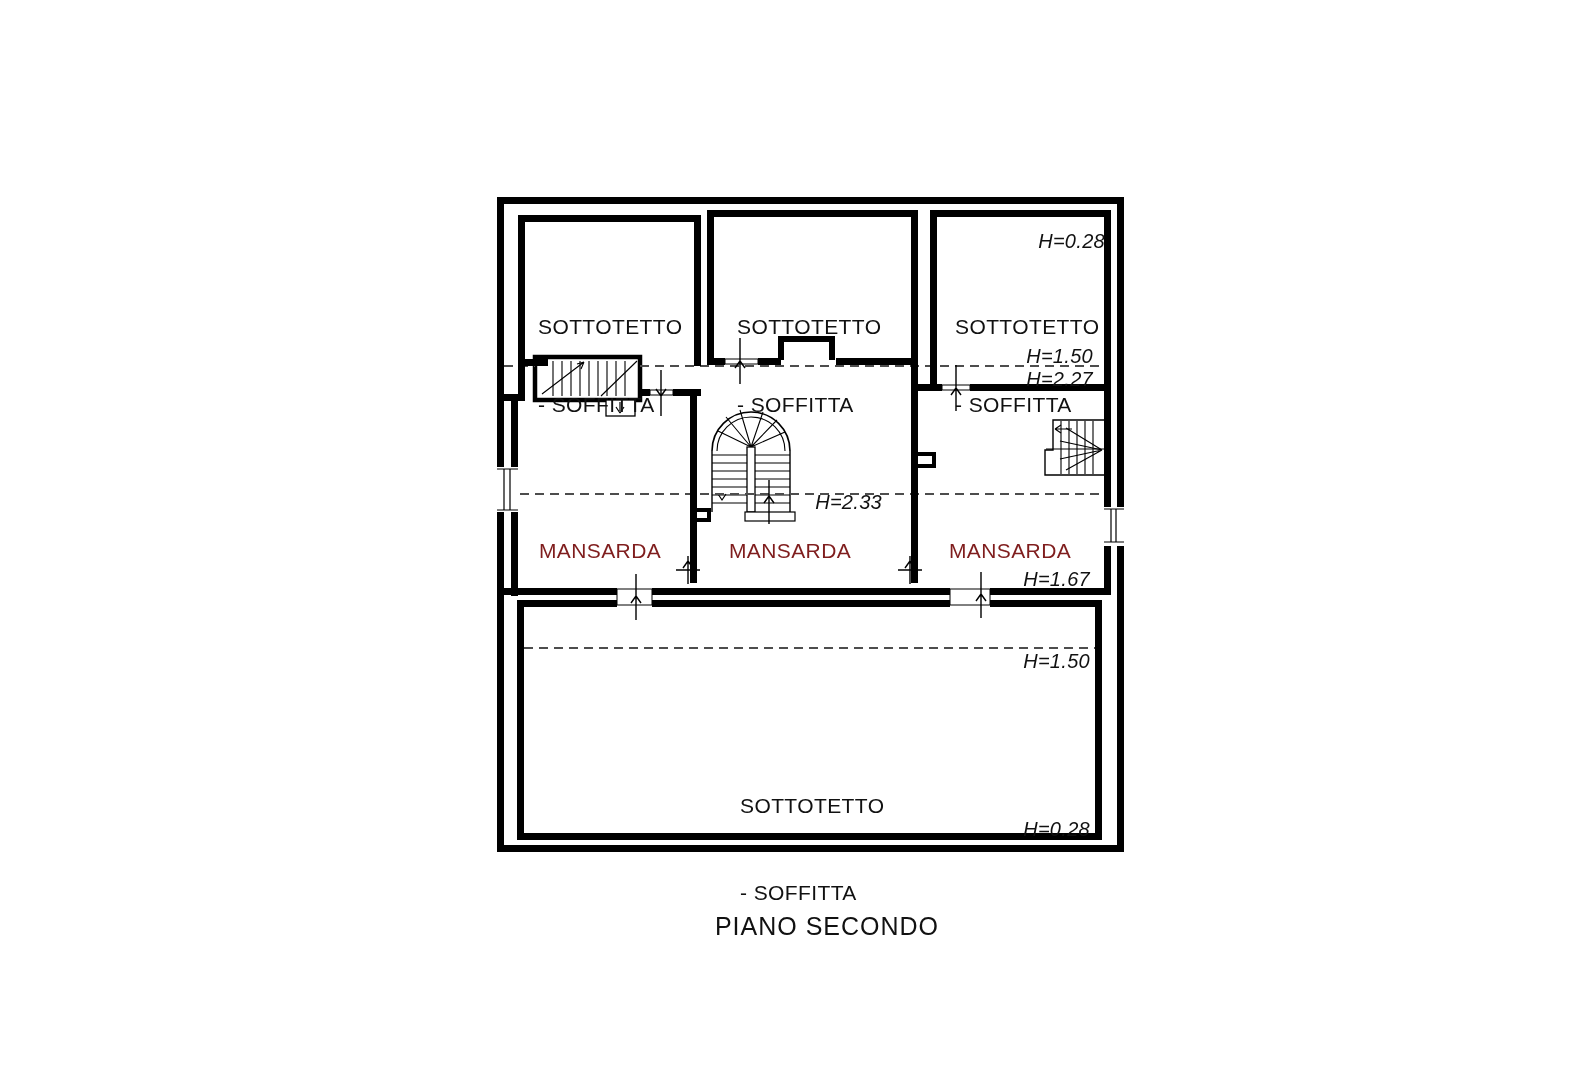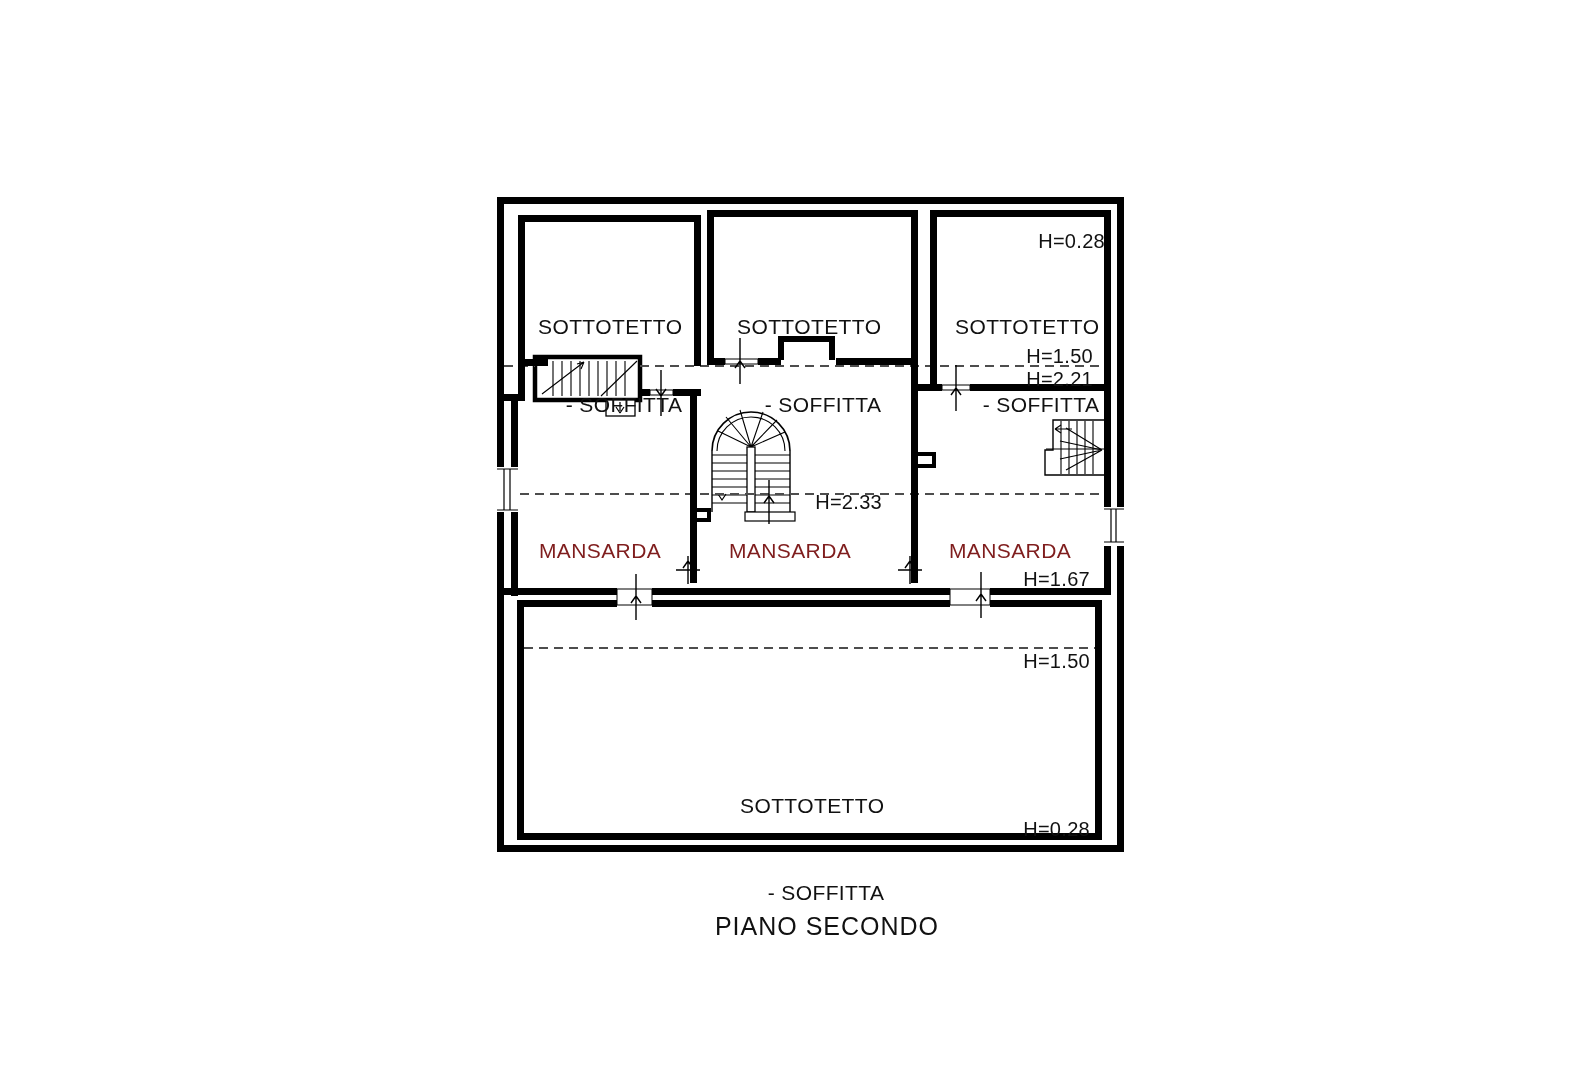--- a/index.html
+++ b/index.html
@@ -1,21 +1,21 @@
 <!DOCTYPE html>
 <html><head>
 <meta charset="utf-8">
 <style>
   html,body{margin:0;padding:0;background:#ffffff;}
   #stage{position:relative;width:1588px;height:1080px;background:#ffffff;overflow:hidden;
          font-family:"Liberation Sans", sans-serif;color:#111111;}
   #plan-svg{position:absolute;left:0;top:0;}
   .lbl{position:absolute;white-space:pre;line-height:26px;font-size:21px;letter-spacing:0.4px;color:#111;}
-  .room-lbl div{display:block;text-align:right;}
-  .h-lbl{position:absolute;width:84px;font-size:20px;letter-spacing:0.3px;text-align:right;color:#111;}
+  .room-lbl div{display:block;}
+  .h-lbl{position:absolute;width:84px;font-size:20px;letter-spacing:0.3px;text-align:right;color:#111;font-style:italic;}
   .h-left{text-align:left;}
   .mans{position:absolute;width:140px;text-align:center;font-size:21px;letter-spacing:0.4px;color:#7f1d1d;}
   #plan-title{position:absolute;left:624px;top:912px;width:406px;text-align:center;
               font-size:25px;letter-spacing:1px;color:#111;}
   .b-room{line-height:29px;}
 </style>
 </head>
 <body>
 
 <div id="stage">
@@ -171,20 +171,20 @@
   <div class="mans" style="left:720px;top:539px;">MANSARDA</div>
   <div class="mans" style="left:940px;top:539px;">MANSARDA</div>
 
   <div class="lbl room-lbl b-room" style="left:740px;top:733px;">
     <div>SOTTOTETTO</div>
     <div>- SOFFITTA</div>
   </div>
 
   <div class="h-lbl" style="left:1021px;top:230px;">H=0.28</div>
   <div class="h-lbl" style="left:1009px;top:345px;">H=1.50</div>
-  <div class="h-lbl" style="left:1009px;top:368px;">H=2.21</div>
+  <div class="h-lbl" style="left:1009px;top:368px;">H=2.27</div>
   <div class="h-lbl h-left" style="left:798px;top:491px;text-align:right;">H=2.33</div>
   <div class="h-lbl" style="left:1006px;top:568px;">H=1.67</div>
   <div class="h-lbl" style="left:1006px;top:650px;">H=1.50</div>
   <div class="h-lbl" style="left:1006px;top:818px;">H=0.28</div>
 
   <div id="plan-title">PIANO SECONDO</div>
 </div>
 
 </body></html>

